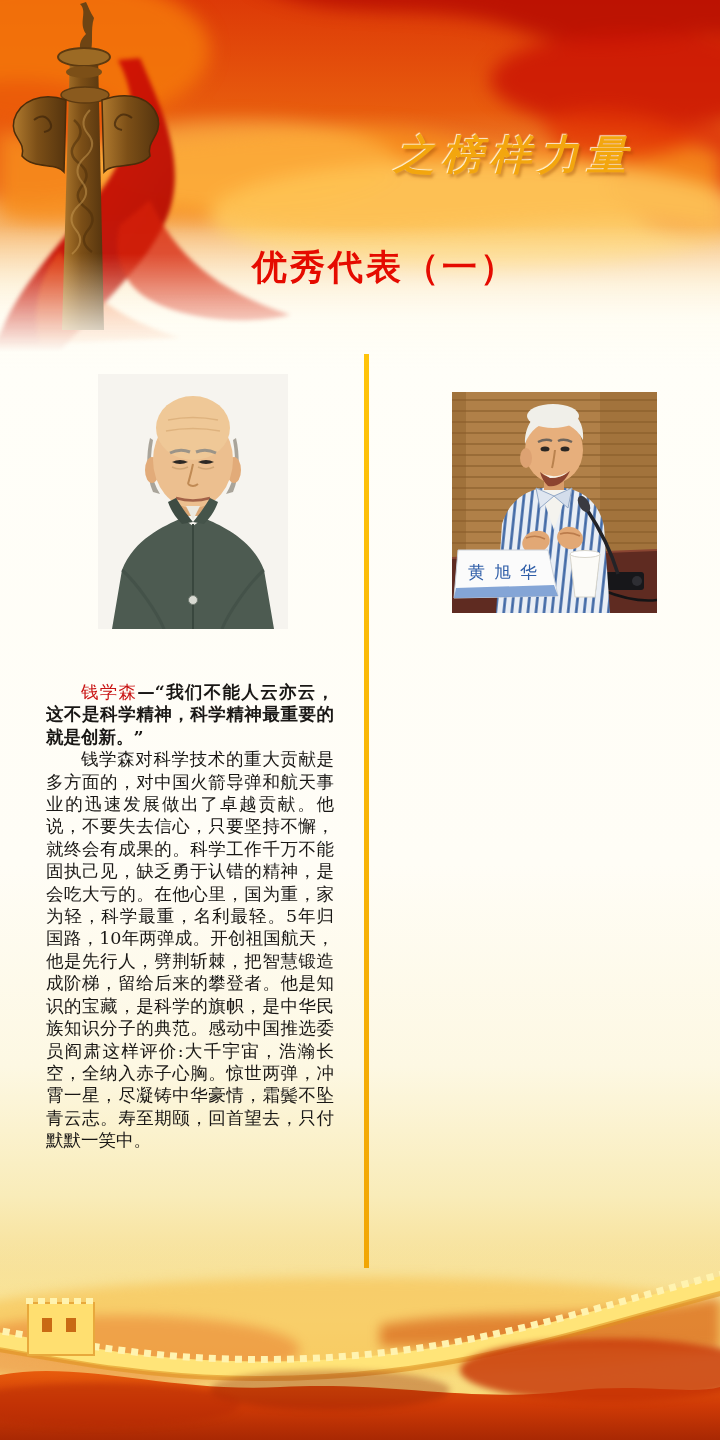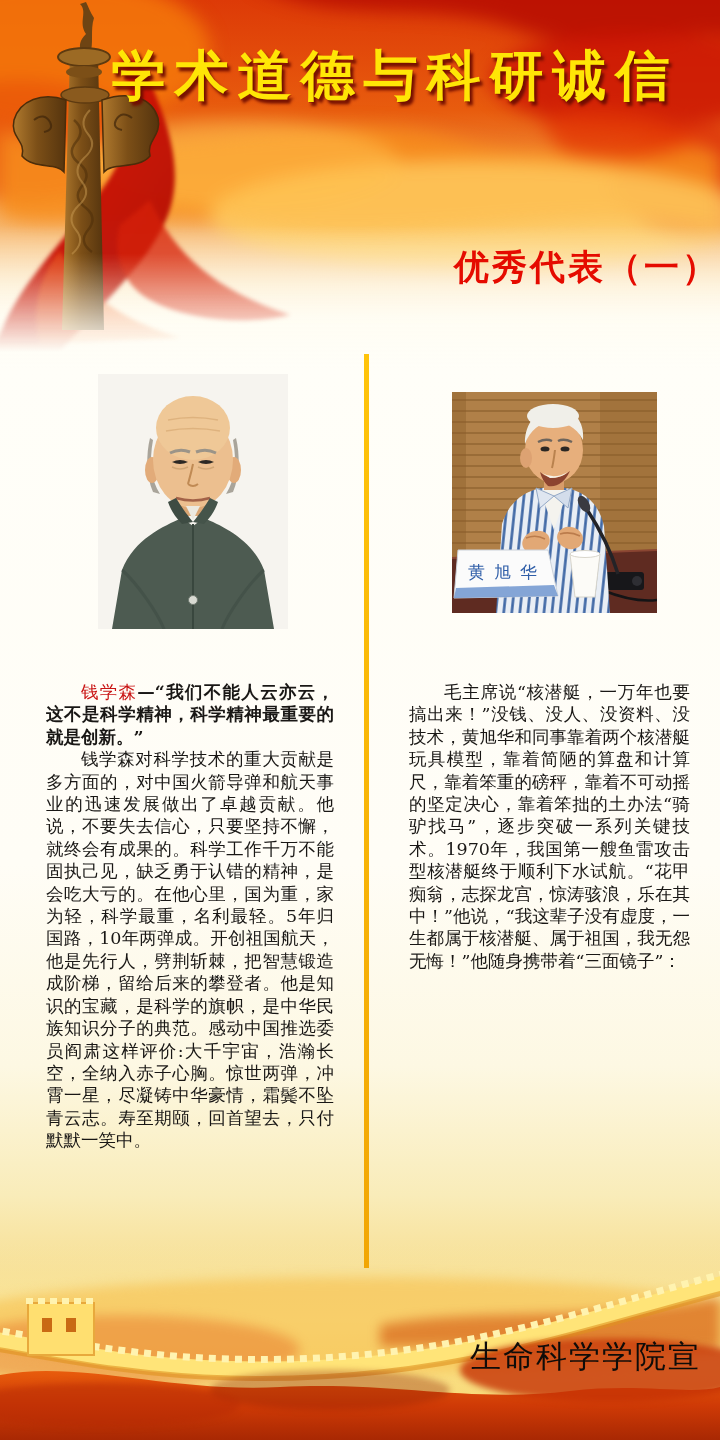--- a/index.html
+++ b/index.html
@@ -22,21 +22,21 @@
   }
   .poster-subtitle{
     position:absolute;left:394px;top:128px;margin:0;
     font-family:"DejaVu Sans","Liberation Sans",sans-serif;
     font-size:41px;font-weight:bold;font-style:italic;letter-spacing:7px;color:#f3a60e;
     text-shadow:-1px -1px 1px rgba(255,250,230,.9),2px 3px 3px rgba(150,70,0,.4);
     white-space:nowrap;
   }
   .section-title{
     position:absolute;left:0;top:244px;width:720px;margin:0;box-sizing:border-box;padding-left:50px;
-    text-align:right;font-family:"DejaVu Sans","Liberation Sans",sans-serif;
+    text-align:center;font-family:"DejaVu Sans","Liberation Sans",sans-serif;
     font-size:35px;font-weight:bold;letter-spacing:3px;color:#e50b00;white-space:nowrap;
   }
   .divider{
     position:absolute;left:364px;top:354px;width:5px;height:914px;
     background:linear-gradient(180deg,#ffc40a,#f2a604);
   }
   .photo{position:absolute;margin:0;}
   .photo-qian{left:98px;top:374px;width:190px;height:255px;}
   .photo-huang{left:452px;top:392px;width:205px;height:221px;}
   .col{position:absolute;top:681px;color:#191715;font-size:17.5px;line-height:22.4px;text-align:justify;}
@@ -156,21 +156,21 @@
         <rect x="66" y="78" width="10" height="14" fill="#c96a14"></rect>
     </g>
     <path d="M0,135 C80,120 170,153 280,147 C390,141 470,163 570,151 C640,143 690,155 720,147 L720,200 L0,200 Z" fill="url(#g-ground)"></path>
     <g style="filter:blur(3px)">
       <ellipse cx="610" cy="130" rx="150" ry="32" fill="#c63205" opacity=".8"></ellipse>
       <ellipse cx="330" cy="150" rx="120" ry="20" fill="#8f1f02" opacity=".35"></ellipse>
       <ellipse cx="100" cy="165" rx="140" ry="22" fill="#b52a03" opacity=".5"></ellipse>
     </g>
   </svg>
 
-  <h1 class="poster-title">学术道德与科研诚信</h1>
+  <div class="poster-subtitle">之榜样力量</div>
   <h2 class="section-title">优秀代表（一）</h2>
 
   <div class="divider"></div>
 
   <figure class="photo photo-qian">
     <svg width="190" height="255" viewBox="0 0 190 255">
       <rect width="190" height="255" fill="#f6f4ef"></rect>
       <path d="M55,66 C51,88 53,106 62,120 L55,118 C48,102 48,80 52,64 Z" fill="#a9a49a"></path>
       <path d="M135,66 C139,88 137,106 128,120 L135,118 C142,102 142,80 138,64 Z" fill="#a9a49a"></path>
       <ellipse cx="54" cy="96" rx="7" ry="13" fill="#e2ab79"></ellipse>
@@ -255,18 +255,16 @@
       <ellipse cx="133" cy="162" rx="15" ry="3.5" fill="#ffffff" stroke="#d9d6cc" stroke-width="1"></ellipse>
     </svg>
   </figure>
 
   <section class="col col-left">
     <p class="lead"><span class="person-name">钱学森</span><span>—“我们不能人云亦云，这不是科学精神，科学精神最重要的就是创新。”</span></p>
     <p class="body-text">钱学森对科学技术的重大贡献是多方面的，对中国火箭导弹和航天事业的迅速发展做出了卓越贡献。他说，不要失去信心，只要坚持不懈，就终会有成果的。科学工作千万不能固执己见，缺乏勇于认错的精神，是会吃大亏的。在他心里，国为重，家为轻，科学最重，名利最轻。5年归国路，10年两弹成。开创祖国航天，他是先行人，劈荆斩棘，把智慧锻造成阶梯，留给后来的攀登者。他是知识的宝藏，是科学的旗帜，是中华民族知识分子的典范。感动中国推选委员阎肃这样评价:大千宇宙，浩瀚长空，全纳入赤子心胸。惊世两弹，冲霄一星，尽凝铸中华豪情，霜鬓不坠青云志。寿至期颐，回首望去，只付默默一笑中。</p>
   </section>
 
   <section class="col col-right">
-    <p class="body-text">毛主席说“核潜艇，一万年也要搞出来！”没钱、没人、没资料、没技术，黄旭华和同事靠着两个核潜艇玩具模型，靠着简陋的算盘和计算尺，靠着笨重的磅秤，靠着不可动摇的坚定决心，靠着笨拙的土办法“骑驴找马”，逐步突破一系列关键技术。1970年，我国第一艘鱼雷攻击型核潜艇终于顺利下水试航。“花甲痴翁，志探龙宫，惊涛骇浪，乐在其中！”他说，“我这辈子没有虚度，一生都属于核潜艇、属于祖国，我无怨无悔！”他随身携带着“三面镜子”：</p>
   </section>
 
-  <div class="publisher">生命科学学院宣</div>
 
 </div>
 
 </body></html>

